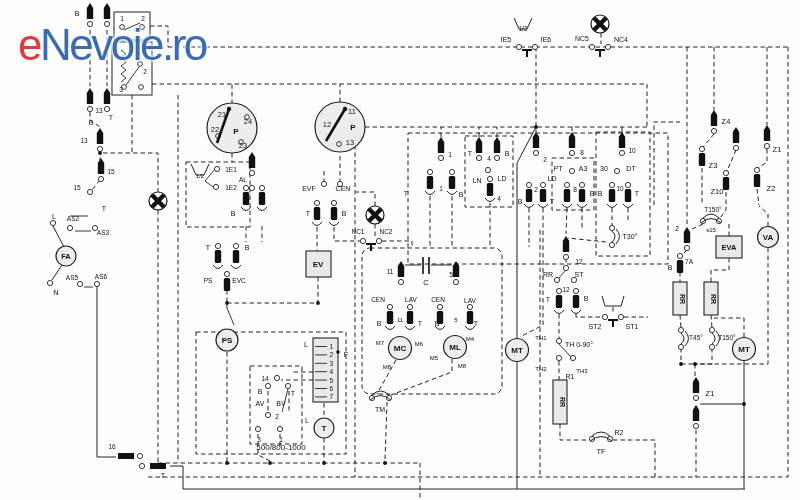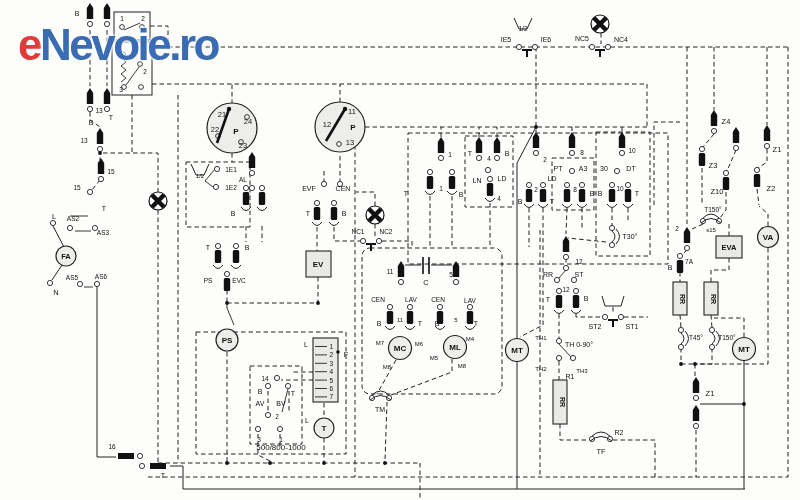--- a/index.html
+++ b/index.html
@@ -7,21 +7,21 @@
          font-family:"Liberation Sans",sans-serif;}
   svg{position:absolute;left:0;top:0;}
   .w{fill:none;stroke:#232323;stroke-width:1;}
   .wd{stroke-dasharray:4.5,3;}
   .thin{fill:none;stroke:#232323;stroke-width:0.9;}
   .bx{fill:none;stroke:#232323;stroke-width:1;stroke-dasharray:4.5,3;}
   .comp{fill:#ededeb;stroke:#232323;stroke-width:1.2;}
   .box{fill:#e9e9e6;stroke:#232323;stroke-width:1.1;}
   .lbl{fill:#111;font-family:"Liberation Sans",sans-serif;}
   .ctext{fill:#111;font-family:"Liberation Sans",sans-serif;text-anchor:middle;font-weight:bold;}
-  .logo{position:absolute;left:18px;top:20px;font-weight:bold;font-size:44px;letter-spacing:-2.5px;
+  .logo{position:absolute;left:18px;top:20px;font-weight:normal;font-size:44px;letter-spacing:-2.5px;
         font-family:"Liberation Sans",sans-serif;pointer-events:none;
         text-shadow:0 0 3px #fff,0 0 3px #fff,0 0 5px #fff;}
 </style>
 </head>
 <body>
 
 <div class="stage">
 <svg width="800" height="500" viewBox="0 0 800 500">
 
   <g>

